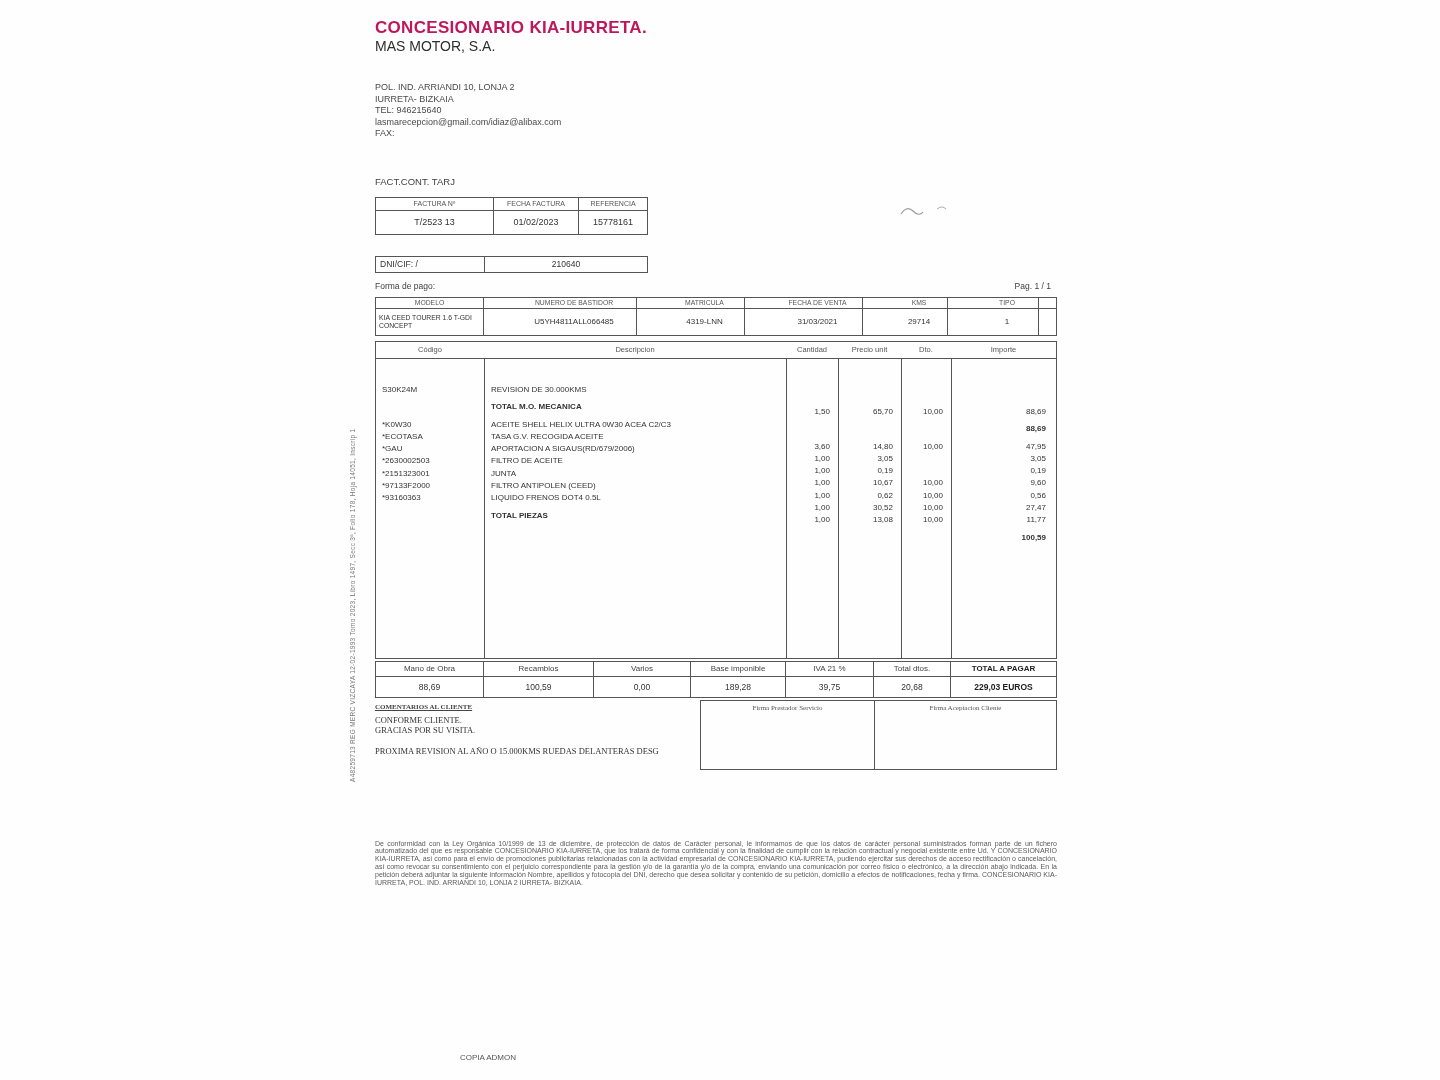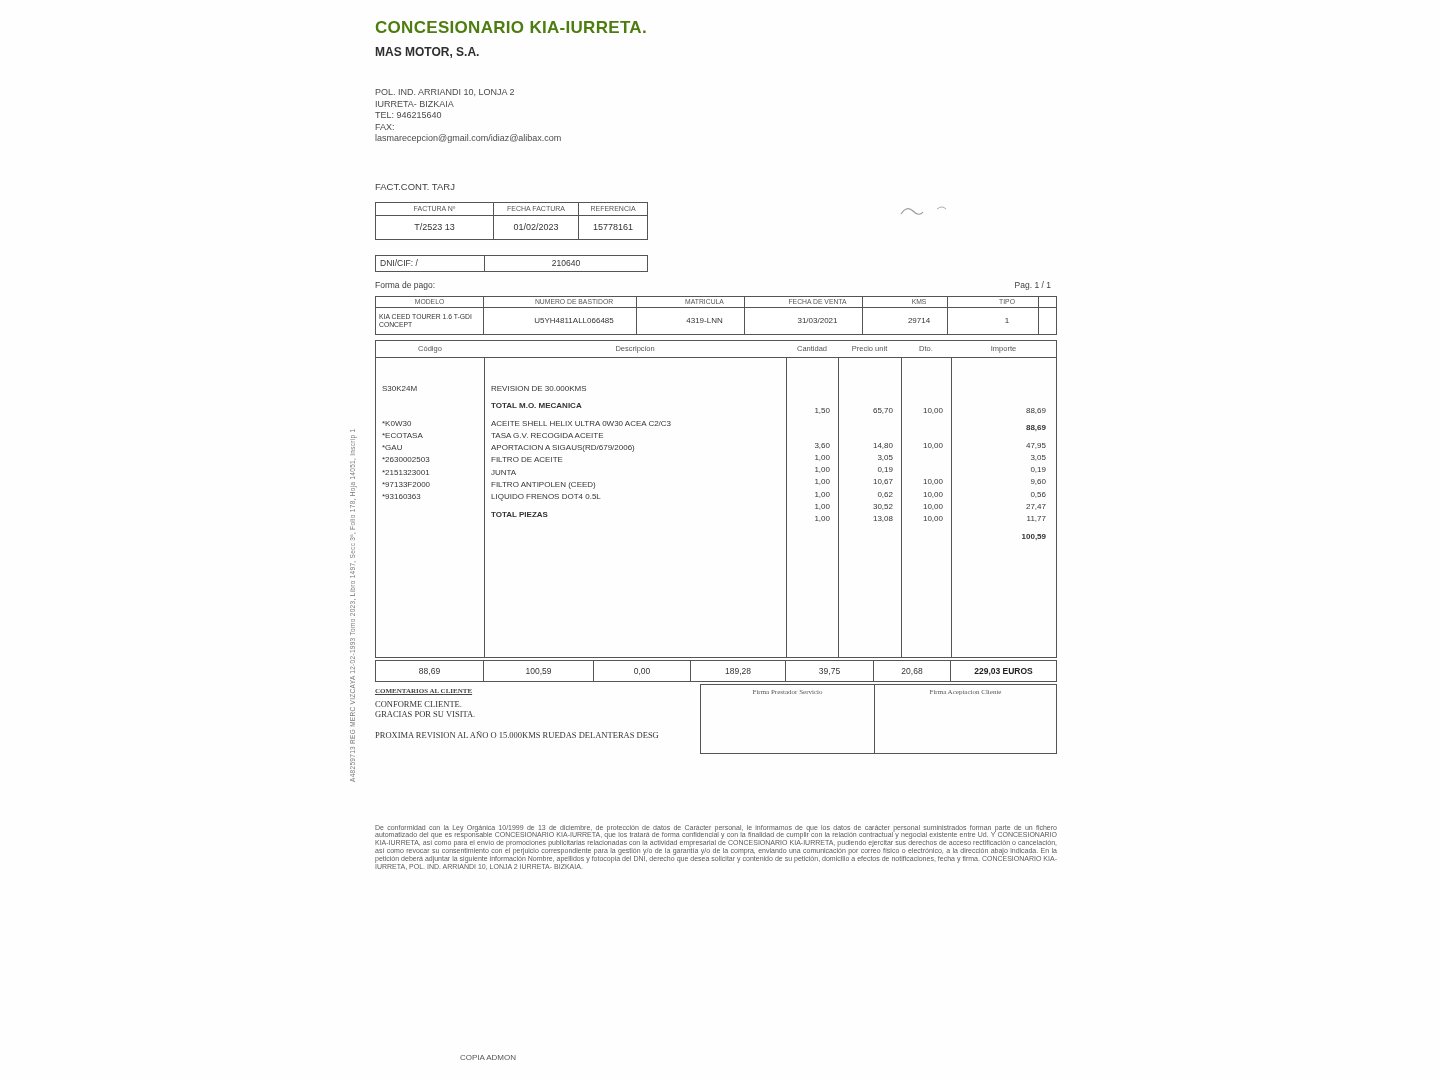--- a/index.html
+++ b/index.html
@@ -8,40 +8,40 @@
     background:#ffffff;
     font-family:"Liberation Sans", sans-serif;
     color:#3b3b3b;
     position:relative;
     overflow:hidden;
   }
   .page { position:absolute; inset:0; background:#fefefe; }
   .content { position:absolute; left:375px; top:0; width:682px; padding-top:18px; }
 
   
-  .company { font-size:17px; font-weight:bold; color:#4d7c0f; letter-spacing:0.3px; }
-  .company-sub { margin-top:7px; font-size:12px; font-weight:bold; color:#2e2e2e; }
+  .company { font-size:17px; font-weight:bold; color:#be185d; letter-spacing:0.3px; }
+  .company-sub { font-size:14px; font-weight:normal; color:#2e2e2e; }
   .address { margin-top:28px; font-size:9px; line-height:11.5px; color:#4a4a4a; }
   .doc-type { margin-top:36px; font-size:9.5px; color:#3f3f3f; }
 
   
   .tbl { border:1px solid #555; background:#fff; }
   .trow { display:grid; }
   .trow > div { border-right:1px solid #555; display:flex; align-items:center; justify-content:center; text-align:center; overflow:hidden; }
   .trow > div:last-child { border-right:none; }
   .thead { border-bottom:1px solid #555; color:#555; }
 
   
   .inv { margin-top:10px; width:273px; }
   .inv .trow { grid-template-columns:118px 85px 1fr; }
   .inv .thead { height:13px; font-size:7px; }
   .inv .tvals { height:23px; font-size:9px; color:#333; }
 
   
-  .dni-box { margin-top:15px; width:273px; height:17px; border:1px solid #555; display:flex; font-size:8.5px; color:#333; }
+  .dni-box { margin-top:21px; width:273px; height:17px; border:1px solid #555; display:flex; font-size:8.5px; color:#333; }
   .dni-label { width:108px; display:flex; align-items:center; padding-left:4px; }
   .dni-value { flex:1; border-left:1px solid #555; display:flex; align-items:center; justify-content:center; }
 
   
   .forma-row { margin-top:8px; display:flex; justify-content:space-between; font-size:8.5px; padding-right:6px; color:#3d3d3d; }
 
   
   .veh { margin-top:6px; }
   .veh .trow { grid-template-columns:108px 125px 80px 90px 57px 63px 1fr;gap:28px; }
   .veh .thead { height:11px; font-size:6.8px; }
@@ -109,22 +109,22 @@
 
   <div class="content">
 
     <div class="company">CONCESIONARIO KIA-IURRETA.</div>
     <div class="company-sub">MAS MOTOR, S.A.</div>
 
     <div class="address">
       <div>POL. IND. ARRIANDI 10, LONJA 2</div>
       <div>IURRETA- BIZKAIA</div>
       <div>TEL: 946215640</div>
+      <div>lasmarecepcion@gmail.com/idiaz@alibax.com</div>
       <div>FAX:</div>
-      <div>lasmarecepcion@gmail.com/idiaz@alibax.com</div>
     </div>
 
     <div class="doc-type">FACT.CONT. TARJ</div>
 
     <div class="tbl inv">
       <div class="trow thead" id="inv-head">
           <div>FACTURA Nº</div>
           <div>FECHA FACTURA</div>
           <div>REFERENCIA</div>
         </div>
@@ -284,20 +284,29 @@
               <div class="icell c2"></div>
               <div class="icell c3"></div>
               <div class="icell c4"></div>
               <div class="icell c5">100,59</div>
             </div>
           </div>
       </div>
     </div>
 
     <div class="tbl tot">
+      <div class="trow thead" id="tot-head">
+          <div>Mano de Obra</div>
+          <div>Recambios</div>
+          <div>Varios</div>
+          <div>Base imponible</div>
+          <div>IVA  21 %</div>
+          <div>Total dtos.</div>
+          <div>TOTAL A PAGAR</div>
+        </div>
       <div class="trow tvals" id="tot-vals">
           <div>88,69</div>
           <div>100,59</div>
           <div>0,00</div>
           <div>189,28</div>
           <div>39,75</div>
           <div>20,68</div>
           <div>229,03 EUROS</div>
         </div>
     </div>

